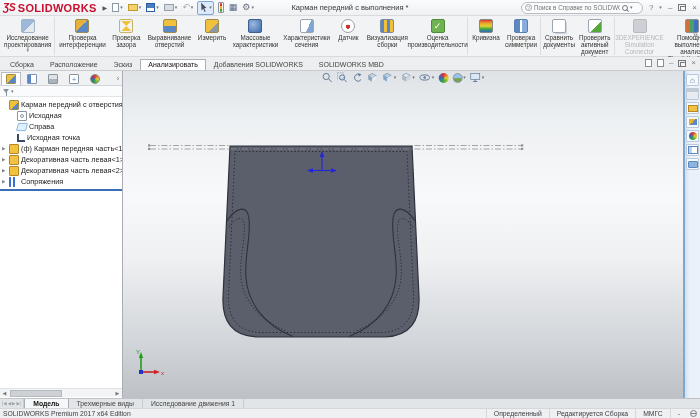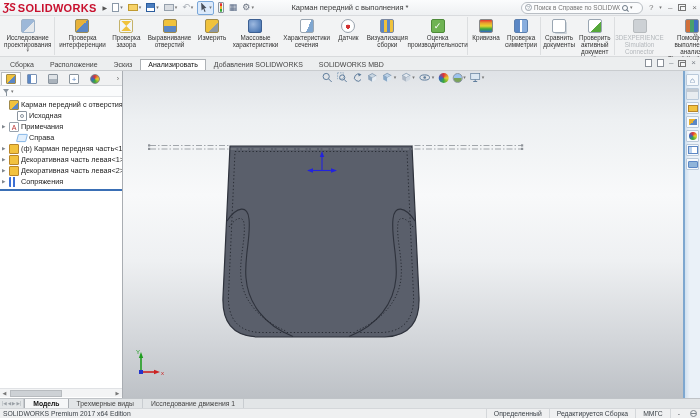--- a/index.html
+++ b/index.html
@@ -340,29 +340,29 @@
         <div class="trow">
           <span class="texp"></span>
           <span class="tic ic-assy"></span>
           <span class="tlabel">Карман передний с отверстиями  (По ум</span>
         </div>
         <div class="trow child">
           <span class="texp"></span>
           <span class="tic ic-hist"></span>
           <span class="tlabel">Исходная</span>
         </div>
-        <div class="trow">
-          <span class="texp has"></span>
-          <span class="tic ic-note"></span>
-          <span class="tlabel">Примечания</span>
-        </div>
         <div class="trow child">
           <span class="texp"></span>
           <span class="tic ic-plane"></span>
           <span class="tlabel">Справа</span>
+        </div>
+        <div class="trow child">
+          <span class="texp"></span>
+          <span class="tic ic-orig"></span>
+          <span class="tlabel">Исходная точка</span>
         </div>
         <div class="trow">
           <span class="texp has"></span>
           <span class="tic ic-part"></span>
           <span class="tlabel">(ф) Карман передняя часть&lt;1&gt; (По</span>
         </div>
         <div class="trow">
           <span class="texp has"></span>
           <span class="tic ic-part"></span>
           <span class="tlabel">Декоративная часть левая&lt;1&gt; (По у</span>

